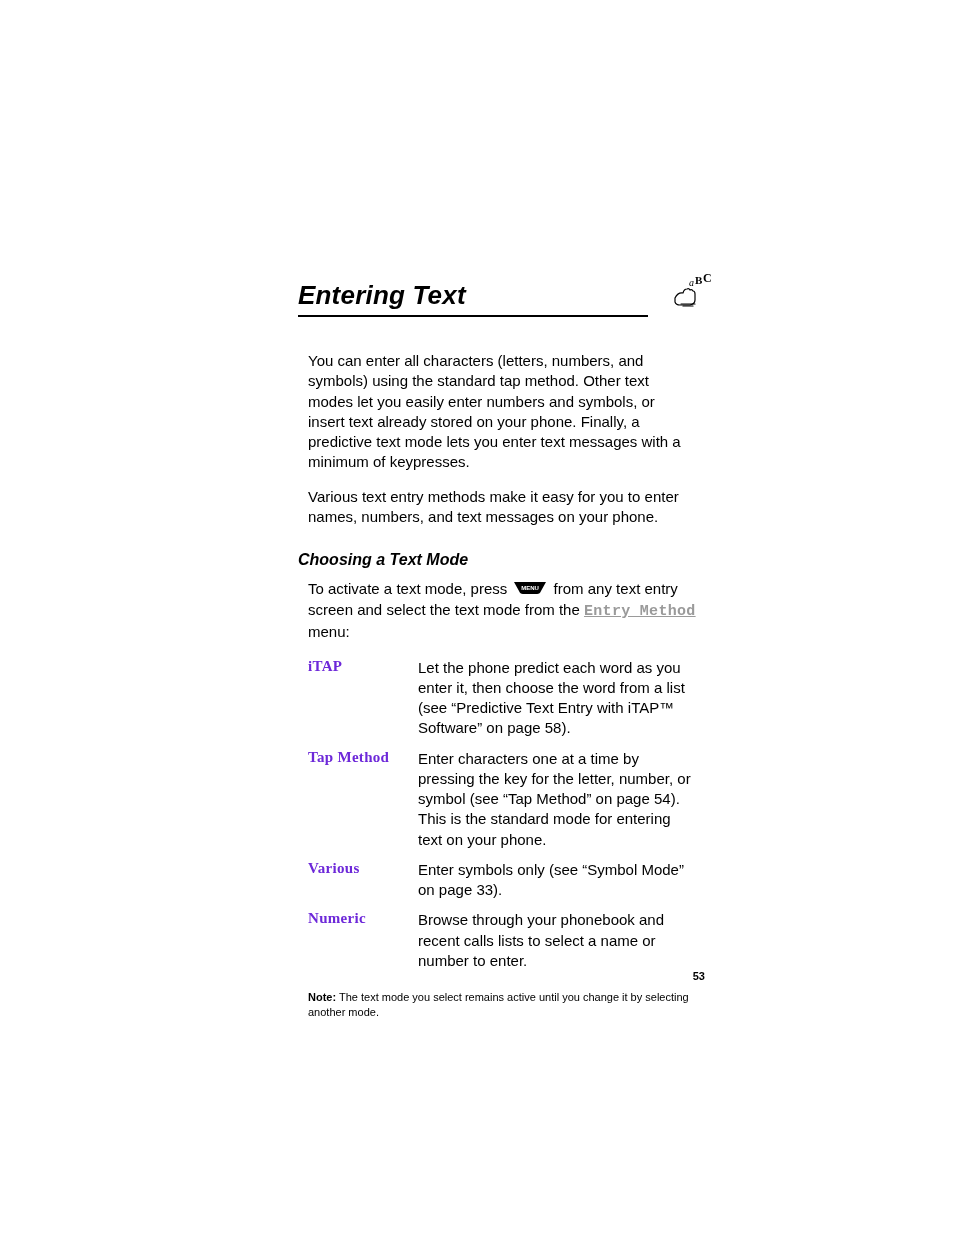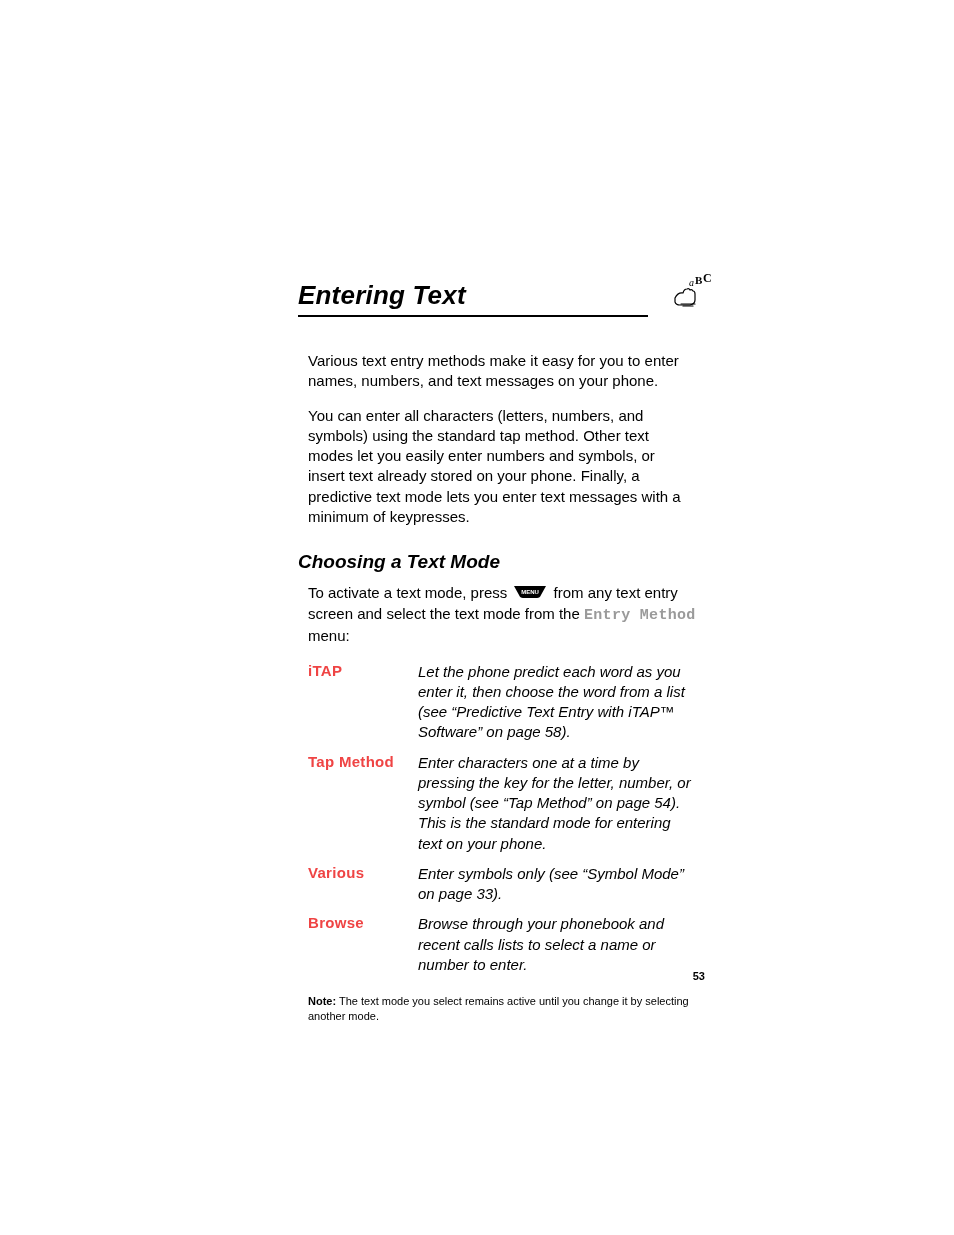--- a/index.html
+++ b/index.html
@@ -44,61 +44,62 @@
     font-size: 15px;
     line-height: 1.35;
     text-align: left;
     width: 380px;
     margin-left: 10px;
   }
   .para { margin: 0 0 14px 0; }
   .section-title {
     font-weight: 700;
     font-style: italic;
-    font-size: 19px;
+    font-size: 16px;
     margin-top: 24px;
     margin-bottom: 10px;
     font-family: "Frutiger", "Segoe UI", Arial, sans-serif;
   }
   .body-text {
     font-size: 15px;
     line-height: 1.35;
     width: 390px;
     margin-left: 10px;
   }
   .menu-key {
     display: inline-block;
     vertical-align: middle;
     margin: 0 2px;
   }
   .mono {
     font-family: "Letter Gothic", "Courier New", monospace;
     font-weight: bold;
     color: #9a9a9a;
     letter-spacing: 0.3px;
+    text-decoration: underline;
   }
   .def-table {
     margin-top: 10px;
     margin-left: 10px;
     width: 390px;
     font-size: 15px;
     border-collapse: collapse;
   }
   .def-table td {
     vertical-align: top;
     padding: 5px 0;
   }
   .def-term {
     width: 110px;
-    font-family: Liberation Sans, sans-serif;
+    font-family: Liberation Serif, serif;
     font-weight: bold;
-    color: #ef4444;
+    color: #6d28d9;
     letter-spacing: 0.3px;
   }
-  .def-desc { line-height: 1.35; font-style: italic; }
+  .def-desc { line-height: 1.35; }
   .note {
     margin-top: 14px;
     margin-left: 10px;
     width: 390px;
     font-size: 11px;
     line-height: 1.35;
   }
   .note b { font-weight: 700; }
   .page-number {
     position: absolute;
@@ -123,22 +124,22 @@
         <line x1="10" y1="30" x2="24" y2="30"></line>
         <line x1="12" y1="32" x2="22" y2="32"></line>
       </g>
       <text x="18" y="12" font-family="Georgia, serif" font-size="10" font-style="italic" fill="#000">a</text>
       <text x="24" y="10" font-family="Georgia, serif" font-size="11" font-weight="bold" fill="#000">B</text>
       <text x="32" y="8" font-family="Georgia, serif" font-size="12" font-weight="bold" fill="#000">C</text>
     </svg>
   </span>
 
   <div class="intro">
+    <p class="para">You can enter all characters (letters, numbers, and symbols) using the standard tap method. Other text modes let you easily enter numbers and symbols, or insert text already stored on your phone. Finally, a predictive text mode lets you enter text messages with a minimum of keypresses.</p>
     <p class="para">Various text entry methods make it easy for you to enter names, numbers, and text messages on your phone.</p>
-    <p class="para">You can enter all characters (letters, numbers, and symbols) using the standard tap method. Other text modes let you easily enter numbers and symbols, or insert text already stored on your phone. Finally, a predictive text mode lets you enter text messages with a minimum of keypresses.</p>
   </div>
 
   <div class="section-title">Choosing a Text Mode</div>
 
   <div class="body-text">
     <span>To activate a text mode, press </span><span class="menu-key"><svg width="34" height="14" viewBox="0 0 34 14">
           <path d="M1 1 L33 1 L28 10 Q27 13 24 13 L10 13 Q7 13 6 10 Z" fill="#000"></path>
           <text x="17" y="9" text-anchor="middle" font-family="Arial" font-size="6" font-weight="bold" fill="#fff">MENU</text>
         </svg></span><span> from any text entry screen and select the text mode from the </span><span class="mono">Entry Method</span><span> menu:</span>
   </div>
@@ -151,21 +152,21 @@
     </tr>
     <tr>
       <td class="def-term">Tap Method</td>
       <td class="def-desc">Enter characters one at a time by pressing the key for the letter, number, or symbol (see “Tap Method” on page 54). This is the standard mode for entering text on your phone.</td>
     </tr>
     <tr>
       <td class="def-term">Various</td>
       <td class="def-desc">Enter symbols only (see “Symbol Mode” on page 33).</td>
     </tr>
     <tr>
-      <td class="def-term">Browse</td>
+      <td class="def-term">Numeric</td>
       <td class="def-desc">Browse through your phonebook and recent calls lists to select a name or number to enter.</td>
     </tr>
   </tbody>
     </table>
 
   <div class="note">
     <b>Note:</b><span> The text mode you select remains active until you change it by selecting another mode.</span>
   </div>
 
   <div class="page-number">53</div>

